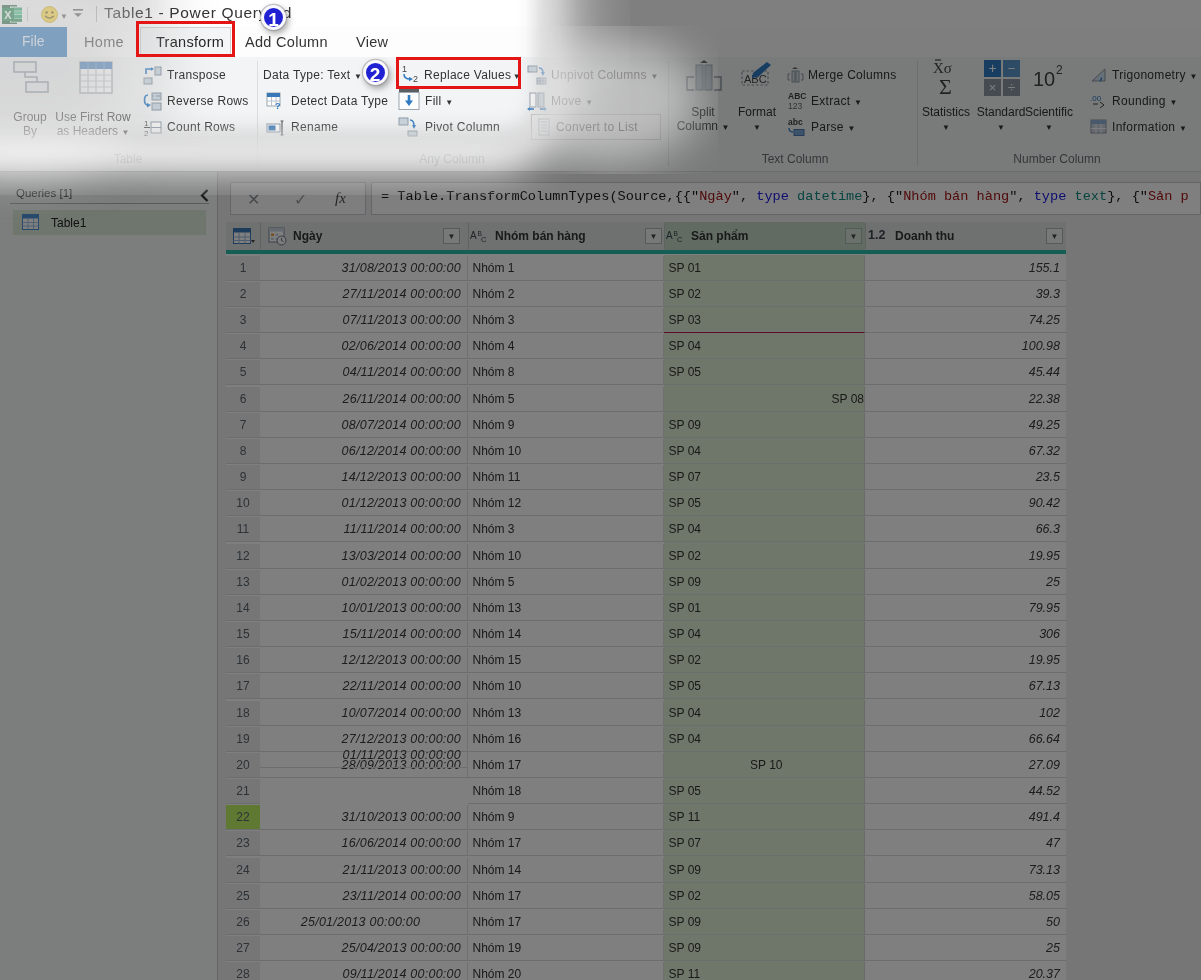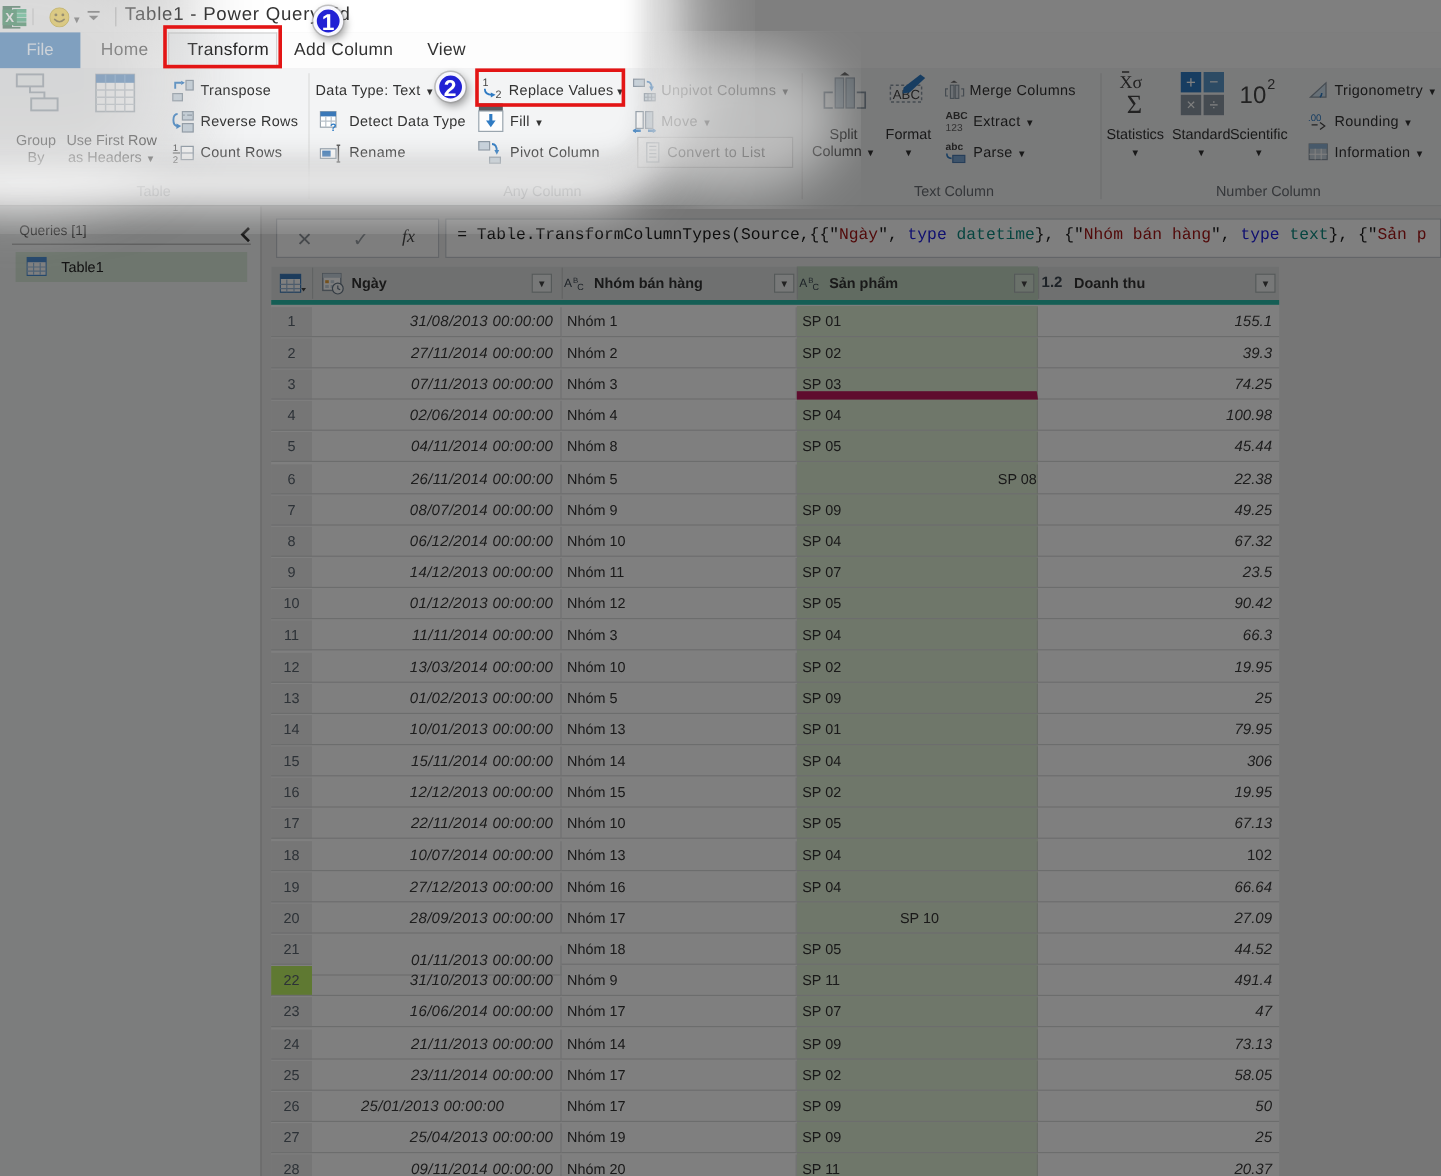--- a/index.html
+++ b/index.html
@@ -281,21 +281,21 @@
 <div class="abs" style="left:664px;top:255.8px;width:201px;height:25px;border-bottom:1px solid #d9dadb;border-right:1px solid #d0d8cc;text-align:left;padding-left:4.5px;font-size:12px;color:#333;line-height:25px">SP 01</div>
 <div class="abs" style="left:865px;top:255.8px;width:201px;height:25px;border-bottom:1px solid #d9dadb;text-align:right;padding-right:6px;font-size:12.5px;font-style:italic;color:#3a3a3a;line-height:25px">155.1</div>
 <div class="abs" style="left:226px;top:282.0px;width:34px;height:25px;background:#ececec;border-bottom:1px solid #d9dadb;text-align:center;font-size:12px;color:#5a646e;line-height:25px">2</div>
 <div class="abs" style="left:260px;top:282.0px;width:208px;height:25px;border-bottom:1px solid #d9dadb;border-right:1px solid #e0e1e2;text-align:right;padding-right:6px;font-size:12.5px;font-style:italic;letter-spacing:0.25px;color:#3a3a3a;line-height:25px">27/11/2014 00:00:00</div>
 <div class="abs" style="left:468px;top:282.0px;width:196px;height:25px;border-bottom:1px solid #d9dadb;border-right:1px solid #e0e1e2;text-align:left;padding-left:4.5px;font-size:12px;color:#333;line-height:25px">Nhóm 2</div>
 <div class="abs" style="left:664px;top:282.0px;width:201px;height:25px;border-bottom:1px solid #d9dadb;border-right:1px solid #d0d8cc;text-align:left;padding-left:4.5px;font-size:12px;color:#333;line-height:25px">SP 02</div>
 <div class="abs" style="left:865px;top:282.0px;width:201px;height:25px;border-bottom:1px solid #d9dadb;text-align:right;padding-right:6px;font-size:12.5px;font-style:italic;color:#3a3a3a;line-height:25px">39.3</div>
 <div class="abs" style="left:226px;top:308.1px;width:34px;height:25px;background:#ececec;border-bottom:1px solid #d9dadb;text-align:center;font-size:12px;color:#5a646e;line-height:25px">3</div>
 <div class="abs" style="left:260px;top:308.1px;width:208px;height:25px;border-bottom:1px solid #d9dadb;border-right:1px solid #e0e1e2;text-align:right;padding-right:6px;font-size:12.5px;font-style:italic;letter-spacing:0.25px;color:#3a3a3a;line-height:25px">07/11/2013 00:00:00</div>
 <div class="abs" style="left:468px;top:308.1px;width:196px;height:25px;border-bottom:1px solid #d9dadb;border-right:1px solid #e0e1e2;text-align:left;padding-left:4.5px;font-size:12px;color:#333;line-height:25px">Nhóm 3</div>
-<div class="abs" style="left:664px;top:308.1px;width:201px;height:25px;border-bottom:7px solid #be185d;border-right:1px solid #d0d8cc;text-align:left;padding-left:4.5px;font-size:12px;color:#333;line-height:25px">SP 03</div>
+<div class="abs" style="left:664px;top:308.1px;width:201px;height:25px;border-bottom:1px solid #be185d;border-right:1px solid #d0d8cc;text-align:left;padding-left:4.5px;font-size:12px;color:#333;line-height:25px">SP 03</div>
 <div class="abs" style="left:865px;top:308.1px;width:201px;height:25px;border-bottom:1px solid #d9dadb;text-align:right;padding-right:6px;font-size:12.5px;font-style:italic;color:#3a3a3a;line-height:25px">74.25</div>
 <div class="abs" style="left:226px;top:334.3px;width:34px;height:25px;background:#ececec;border-bottom:1px solid #d9dadb;text-align:center;font-size:12px;color:#5a646e;line-height:25px">4</div>
 <div class="abs" style="left:260px;top:334.3px;width:208px;height:25px;border-bottom:1px solid #d9dadb;border-right:1px solid #e0e1e2;text-align:right;padding-right:6px;font-size:12.5px;font-style:italic;letter-spacing:0.25px;color:#3a3a3a;line-height:25px">02/06/2014 00:00:00</div>
 <div class="abs" style="left:468px;top:334.3px;width:196px;height:25px;border-bottom:1px solid #d9dadb;border-right:1px solid #e0e1e2;text-align:left;padding-left:4.5px;font-size:12px;color:#333;line-height:25px">Nhóm 4</div>
 <div class="abs" style="left:664px;top:334.3px;width:201px;height:25px;border-bottom:1px solid #d9dadb;border-right:1px solid #d0d8cc;text-align:left;padding-left:4.5px;font-size:12px;color:#333;line-height:25px">SP 04</div>
 <div class="abs" style="left:865px;top:334.3px;width:201px;height:25px;border-bottom:1px solid #d9dadb;text-align:right;padding-right:6px;font-size:12.5px;font-style:italic;color:#3a3a3a;line-height:25px">100.98</div>
 <div class="abs" style="left:226px;top:360.4px;width:34px;height:25px;background:#ececec;border-bottom:1px solid #d9dadb;text-align:center;font-size:12px;color:#5a646e;line-height:25px">5</div>
 <div class="abs" style="left:260px;top:360.4px;width:208px;height:25px;border-bottom:1px solid #d9dadb;border-right:1px solid #e0e1e2;text-align:right;padding-right:6px;font-size:12.5px;font-style:italic;letter-spacing:0.25px;color:#3a3a3a;line-height:25px">04/11/2014 00:00:00</div>
 <div class="abs" style="left:468px;top:360.4px;width:196px;height:25px;border-bottom:1px solid #d9dadb;border-right:1px solid #e0e1e2;text-align:left;padding-left:4.5px;font-size:12px;color:#333;line-height:25px">Nhóm 8</div>
 <div class="abs" style="left:664px;top:360.4px;width:201px;height:25px;border-bottom:1px solid #d9dadb;border-right:1px solid #d0d8cc;text-align:left;padding-left:4.5px;font-size:12px;color:#333;line-height:25px">SP 05</div>
@@ -357,33 +357,33 @@
 <div class="abs" style="left:865px;top:648.2px;width:201px;height:25px;border-bottom:1px solid #d9dadb;text-align:right;padding-right:6px;font-size:12.5px;font-style:italic;color:#3a3a3a;line-height:25px">19.95</div>
 <div class="abs" style="left:226px;top:674.4px;width:34px;height:25px;background:#ececec;border-bottom:1px solid #d9dadb;text-align:center;font-size:12px;color:#5a646e;line-height:25px">17</div>
 <div class="abs" style="left:260px;top:674.4px;width:208px;height:25px;border-bottom:1px solid #d9dadb;border-right:1px solid #e0e1e2;text-align:right;padding-right:6px;font-size:12.5px;font-style:italic;letter-spacing:0.25px;color:#3a3a3a;line-height:25px">22/11/2014 00:00:00</div>
 <div class="abs" style="left:468px;top:674.4px;width:196px;height:25px;border-bottom:1px solid #d9dadb;border-right:1px solid #e0e1e2;text-align:left;padding-left:4.5px;font-size:12px;color:#333;line-height:25px">Nhóm 10</div>
 <div class="abs" style="left:664px;top:674.4px;width:201px;height:25px;border-bottom:1px solid #d9dadb;border-right:1px solid #d0d8cc;text-align:left;padding-left:4.5px;font-size:12px;color:#333;line-height:25px">SP 05</div>
 <div class="abs" style="left:865px;top:674.4px;width:201px;height:25px;border-bottom:1px solid #d9dadb;text-align:right;padding-right:6px;font-size:12.5px;font-style:italic;color:#3a3a3a;line-height:25px">67.13</div>
 <div class="abs" style="left:226px;top:700.5px;width:34px;height:25px;background:#ececec;border-bottom:1px solid #d9dadb;text-align:center;font-size:12px;color:#5a646e;line-height:25px">18</div>
 <div class="abs" style="left:260px;top:700.5px;width:208px;height:25px;border-bottom:1px solid #d9dadb;border-right:1px solid #e0e1e2;text-align:right;padding-right:6px;font-size:12.5px;font-style:italic;letter-spacing:0.25px;color:#3a3a3a;line-height:25px">10/07/2014 00:00:00</div>
 <div class="abs" style="left:468px;top:700.5px;width:196px;height:25px;border-bottom:1px solid #d9dadb;border-right:1px solid #e0e1e2;text-align:left;padding-left:4.5px;font-size:12px;color:#333;line-height:25px">Nhóm 13</div>
 <div class="abs" style="left:664px;top:700.5px;width:201px;height:25px;border-bottom:1px solid #d9dadb;border-right:1px solid #d0d8cc;text-align:left;padding-left:4.5px;font-size:12px;color:#333;line-height:25px">SP 04</div>
-<div class="abs" style="left:865px;top:700.5px;width:201px;height:25px;border-bottom:1px solid #d9dadb;text-align:right;padding-right:6px;font-size:12.5px;color:#3a3a3a;line-height:25px">102</div>
+<div class="abs" style="left:865px;top:700.5px;width:201px;height:25px;border-bottom:1px solid #d9dadb;text-align:right;padding-right:6px;font-size:12.5px;font-style:italic;color:#3a3a3a;line-height:25px">102</div>
 <div class="abs" style="left:226px;top:726.7px;width:34px;height:25px;background:#ececec;border-bottom:1px solid #d9dadb;text-align:center;font-size:12px;color:#5a646e;line-height:25px">19</div>
 <div class="abs" style="left:260px;top:726.7px;width:208px;height:25px;border-bottom:1px solid #d9dadb;border-right:1px solid #e0e1e2;text-align:right;padding-right:6px;font-size:12.5px;font-style:italic;letter-spacing:0.25px;color:#3a3a3a;line-height:25px">27/12/2013 00:00:00</div>
 <div class="abs" style="left:468px;top:726.7px;width:196px;height:25px;border-bottom:1px solid #d9dadb;border-right:1px solid #e0e1e2;text-align:left;padding-left:4.5px;font-size:12px;color:#333;line-height:25px">Nhóm 16</div>
 <div class="abs" style="left:664px;top:726.7px;width:201px;height:25px;border-bottom:1px solid #d9dadb;border-right:1px solid #d0d8cc;text-align:left;padding-left:4.5px;font-size:12px;color:#333;line-height:25px">SP 04</div>
 <div class="abs" style="left:865px;top:726.7px;width:201px;height:25px;border-bottom:1px solid #d9dadb;text-align:right;padding-right:6px;font-size:12.5px;font-style:italic;color:#3a3a3a;line-height:25px">66.64</div>
 <div class="abs" style="left:226px;top:752.8px;width:34px;height:25px;background:#ececec;border-bottom:1px solid #d9dadb;text-align:center;font-size:12px;color:#5a646e;line-height:25px">20</div>
 <div class="abs" style="left:260px;top:752.8px;width:208px;height:25px;border-bottom:1px solid #d9dadb;border-right:1px solid #e0e1e2;text-align:right;padding-right:6px;font-size:12.5px;font-style:italic;letter-spacing:0.25px;color:#3a3a3a;line-height:25px">28/09/2013 00:00:00</div>
 <div class="abs" style="left:468px;top:752.8px;width:196px;height:25px;border-bottom:1px solid #d9dadb;border-right:1px solid #e0e1e2;text-align:left;padding-left:4.5px;font-size:12px;color:#333;line-height:25px">Nhóm 17</div>
 <div class="abs" style="left:664px;top:752.8px;width:201px;height:25px;border-bottom:1px solid #d9dadb;border-right:1px solid #d0d8cc;text-align:center;padding-left:4.5px;font-size:12px;color:#333;line-height:25px">SP 10</div>
 <div class="abs" style="left:865px;top:752.8px;width:201px;height:25px;border-bottom:1px solid #d9dadb;text-align:right;padding-right:6px;font-size:12.5px;font-style:italic;color:#3a3a3a;line-height:25px">27.09</div>
 <div class="abs" style="left:226px;top:779.0px;width:34px;height:25px;background:#ececec;border-bottom:1px solid #d9dadb;text-align:center;font-size:12px;color:#5a646e;line-height:25px">21</div>
-<div class="abs" style="left:260px;top:788px;width:208px;height:25px;border-bottom:1px solid #d9dadb;border-right:1px solid #e0e1e2;text-align:right;padding-right:6px;font-size:12.5px;font-style:italic;letter-spacing:0.25px;color:#3a3a3a;line-height:25px">01/11/2013 00:00:00</div>
+<div class="abs" style="left:260px;top:743px;width:208px;height:25px;border-bottom:1px solid #d9dadb;border-right:1px solid #e0e1e2;text-align:right;padding-right:6px;font-size:12.5px;font-style:italic;letter-spacing:0.25px;color:#3a3a3a;line-height:25px">01/11/2013 00:00:00</div>
 <div class="abs" style="left:468px;top:779.0px;width:196px;height:25px;border-bottom:1px solid #d9dadb;border-right:1px solid #e0e1e2;text-align:left;padding-left:4.5px;font-size:12px;color:#333;line-height:25px">Nhóm 18</div>
 <div class="abs" style="left:664px;top:779.0px;width:201px;height:25px;border-bottom:1px solid #d9dadb;border-right:1px solid #d0d8cc;text-align:left;padding-left:4.5px;font-size:12px;color:#333;line-height:25px">SP 05</div>
 <div class="abs" style="left:865px;top:779.0px;width:201px;height:25px;border-bottom:1px solid #d9dadb;text-align:right;padding-right:6px;font-size:12.5px;font-style:italic;color:#3a3a3a;line-height:25px">44.52</div>
 <div class="abs" style="left:226px;top:805.2px;width:34px;height:25px;background:#bef264;border-bottom:1px solid #d9dadb;text-align:center;font-size:12px;color:#5a646e;line-height:25px">22</div>
 <div class="abs" style="left:260px;top:805.2px;width:208px;height:25px;border-bottom:1px solid #d9dadb;border-right:1px solid #e0e1e2;text-align:right;padding-right:6px;font-size:12.5px;font-style:italic;letter-spacing:0.25px;color:#3a3a3a;line-height:25px">31/10/2013 00:00:00</div>
 <div class="abs" style="left:468px;top:805.2px;width:196px;height:25px;border-bottom:1px solid #d9dadb;border-right:1px solid #e0e1e2;text-align:left;padding-left:4.5px;font-size:12px;color:#333;line-height:25px">Nhóm 9</div>
 <div class="abs" style="left:664px;top:805.2px;width:201px;height:25px;border-bottom:1px solid #d9dadb;border-right:1px solid #d0d8cc;text-align:left;padding-left:4.5px;font-size:12px;color:#333;line-height:25px">SP 11</div>
 <div class="abs" style="left:865px;top:805.2px;width:201px;height:25px;border-bottom:1px solid #d9dadb;text-align:right;padding-right:6px;font-size:12.5px;font-style:italic;color:#3a3a3a;line-height:25px">491.4</div>
 <div class="abs" style="left:226px;top:831.3px;width:34px;height:25px;background:#ececec;border-bottom:1px solid #d9dadb;text-align:center;font-size:12px;color:#5a646e;line-height:25px">23</div>
 <div class="abs" style="left:260px;top:831.3px;width:208px;height:25px;border-bottom:1px solid #d9dadb;border-right:1px solid #e0e1e2;text-align:right;padding-right:6px;font-size:12.5px;font-style:italic;letter-spacing:0.25px;color:#3a3a3a;line-height:25px">16/06/2014 00:00:00</div>

